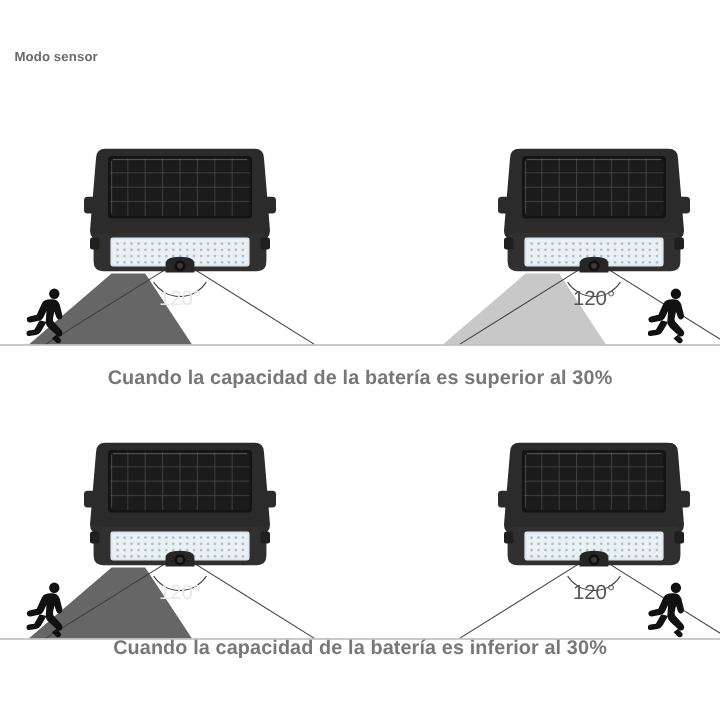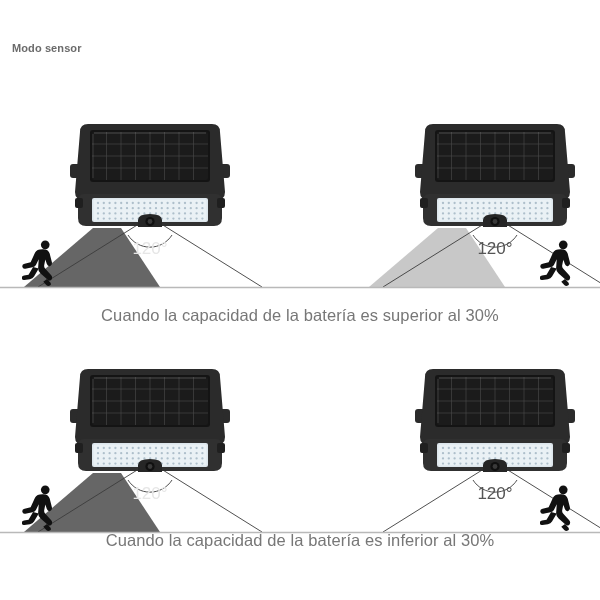--- a/index.html
+++ b/index.html
@@ -50,21 +50,21 @@
     display: block;
   }
 
   
   .caption {
     position: absolute;
     left: 0;
     width: 600px;
     text-align: center;
     font-size: 16.5px;
-    font-weight: normal;
+    font-weight: bold;
     color: #777777;
     letter-spacing: 0.1px;
     white-space: nowrap;
   }
   #caption-top    { top: 306px; }
   #caption-bottom { top: 531px; }
 </style>
 </head>
 <body>
 

